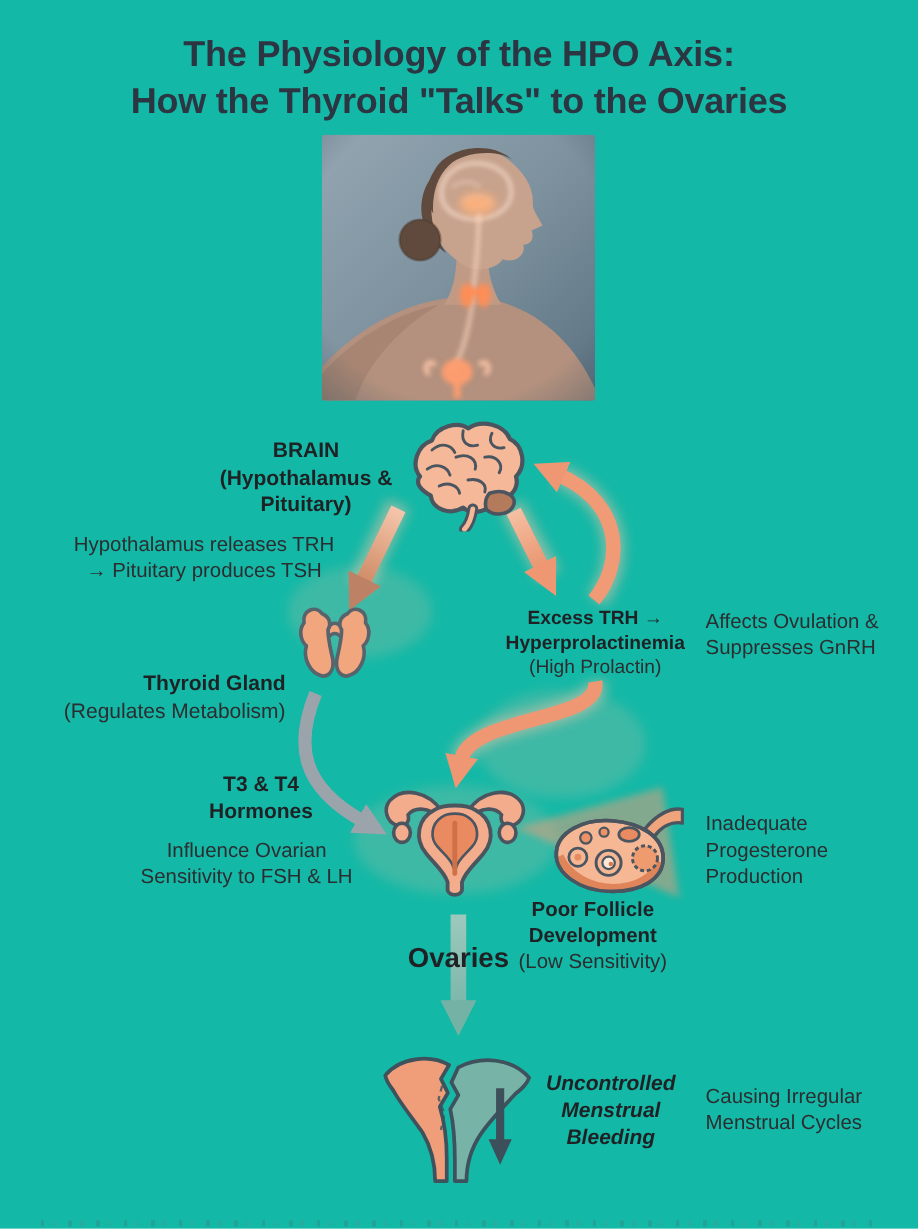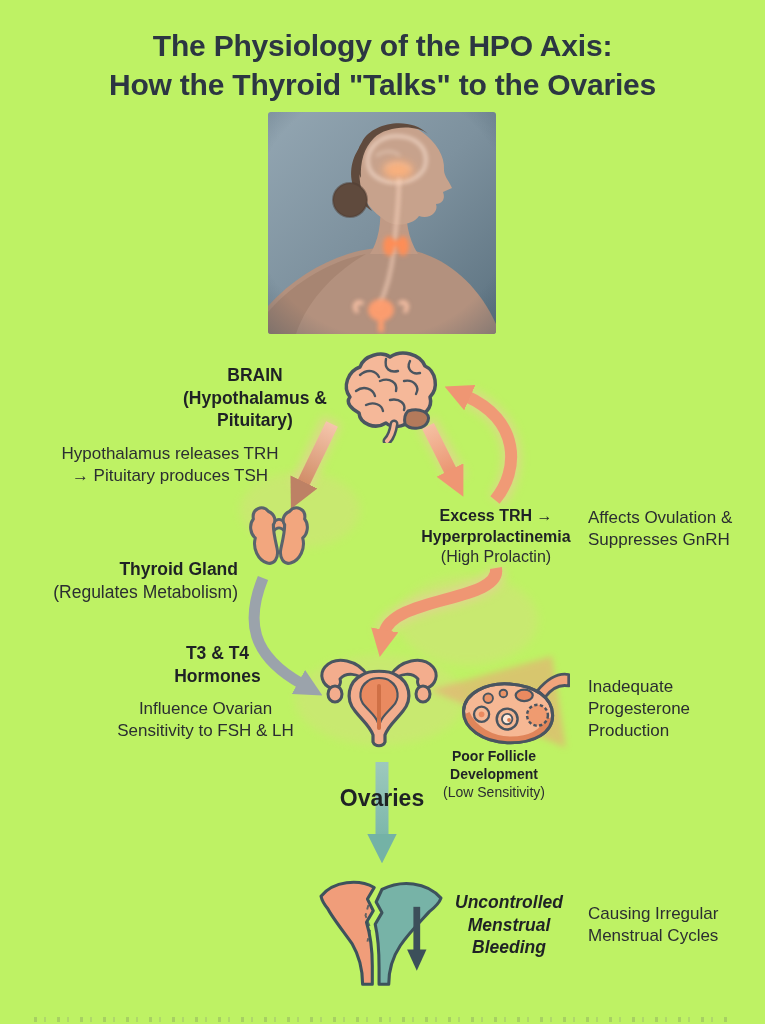--- a/index.html
+++ b/index.html
@@ -1,18 +1,18 @@
 <!DOCTYPE html>
 <html><head>
 <meta charset="utf-8">
 <style>
   html,body{margin:0;padding:0;background:#ffffff;}
   .page{
     position:relative;width:765px;height:1024px;overflow:hidden;
-    background:#bef264;font-family:"Liberation Sans",sans-serif;color:#2b2e31;
+    background:#14b8a6;font-family:"Liberation Sans",sans-serif;color:#2b2e31;
   }
   .title{
     position:absolute;left:0;top:26px;width:765px;margin:0;text-align:center;
     font-size:30px;line-height:1.3;font-weight:bold;color:#2c3642;letter-spacing:-0.2px;
   }
   .title .ln{display:block;}
   .photo{position:absolute;left:268px;top:112px;width:228px;height:222px;border-radius:3px;overflow:hidden;}
   .icon{position:absolute;}
   .overlay{position:absolute;left:0;top:0;pointer-events:none;}
   .t{position:absolute;font-size:17px;line-height:1.29;color:#2b2e31;}
@@ -21,21 +21,21 @@
   .ctr{text-align:center;}
   .rt{text-align:right;}
   #blk-brain{left:145px;top:364px;width:220px;font-size:17.5px;}
   #blk-trh{left:55px;top:443px;width:230px;}
   #blk-thyroid{left:40px;top:530px;width:198px;font-size:17.5px;margin-top:28px;}
   #blk-excess{left:402px;top:506px;width:188px;font-size:16px;}
   #blk-affects{left:588px;top:507px;width:168px;}
   #blk-t3t4{left:140px;top:642px;width:155px;font-size:17.5px;}
   #blk-influence{left:98px;top:698px;width:215px;}
   #blk-ovaries{left:330px;top:742px;width:104px;font-size:23px;margin-top:42px;}
-  #blk-follicle{left:402px;top:747px;width:184px;font-size:14px;}
+  #blk-follicle{left:402px;top:747px;width:184px;font-size:17px;}
   #blk-inadequate{left:588px;top:676px;width:155px;}
   #blk-bleeding{left:446px;top:891px;width:126px;font-size:17.5px;font-style:italic;}
   #blk-causing{left:588px;top:903px;width:178px;}
   #icon-brain{left:332px;top:347px;}
   #icon-thyroid{left:242px;top:503px;}
   #icon-uterus{left:316px;top:650px;}
   #icon-ovary{left:450px;top:666px;}
   #icon-bleed{left:318px;top:872px;}
   .artifact{
     position:absolute;left:34px;top:1017px;width:700px;height:5px;opacity:.22;

